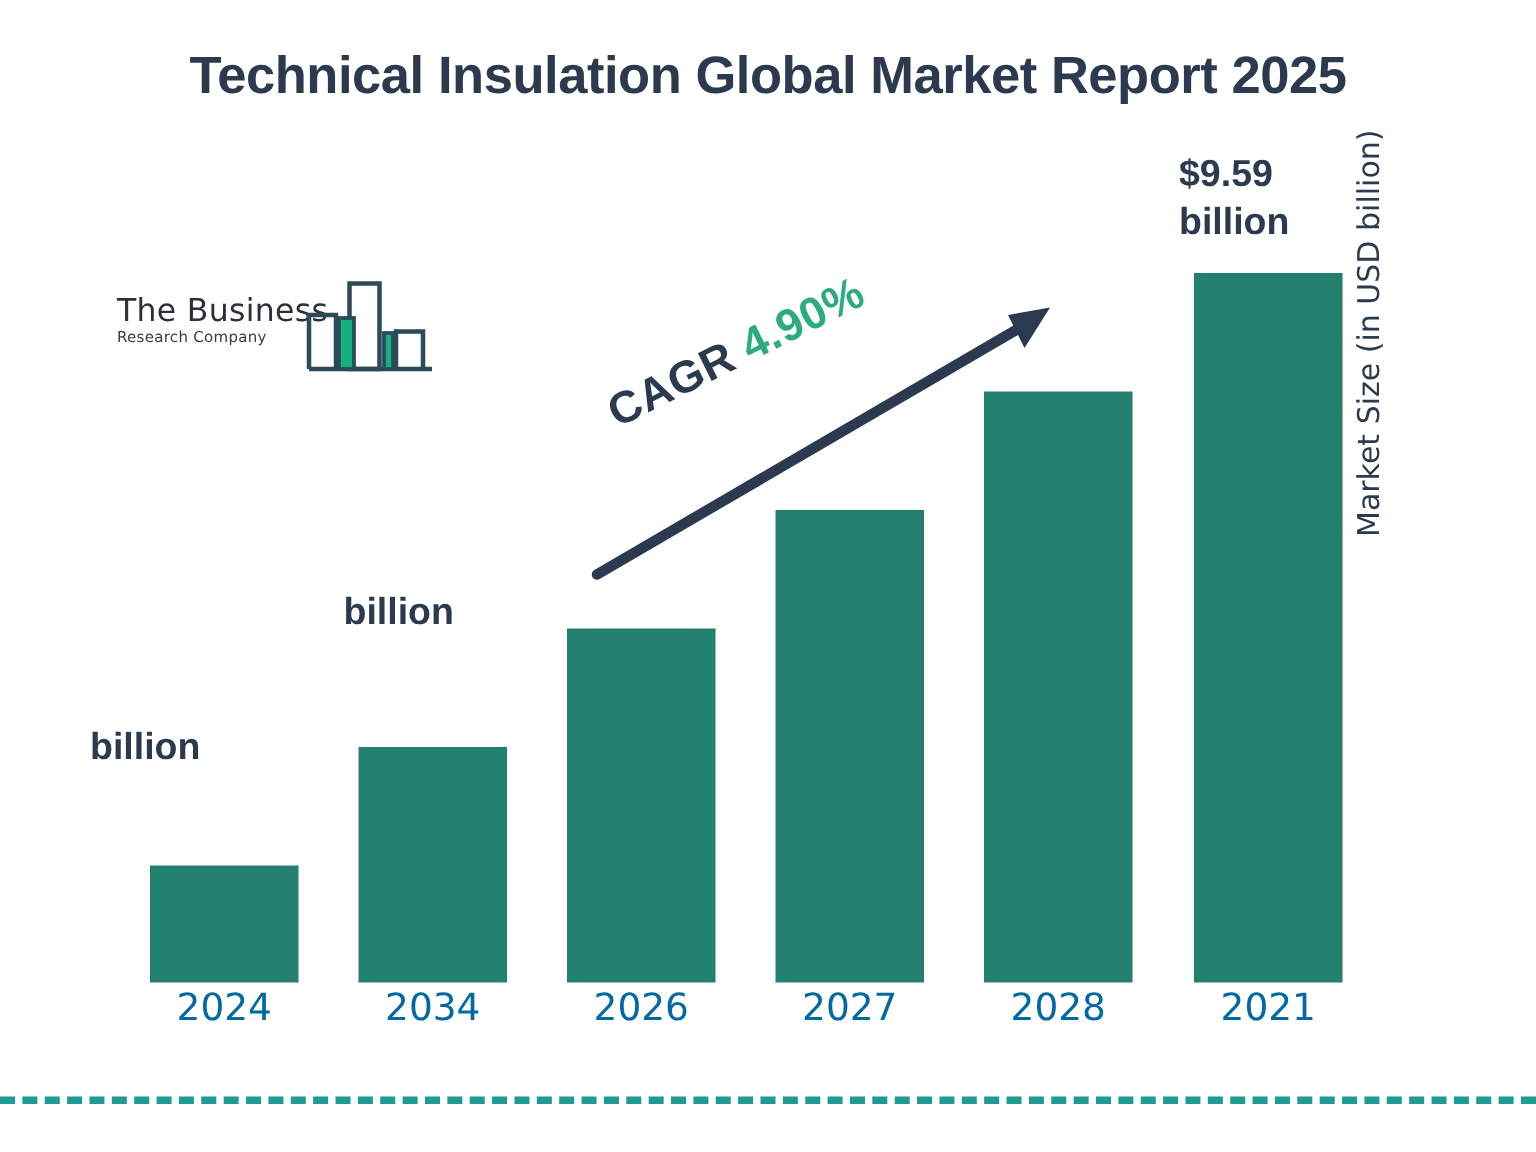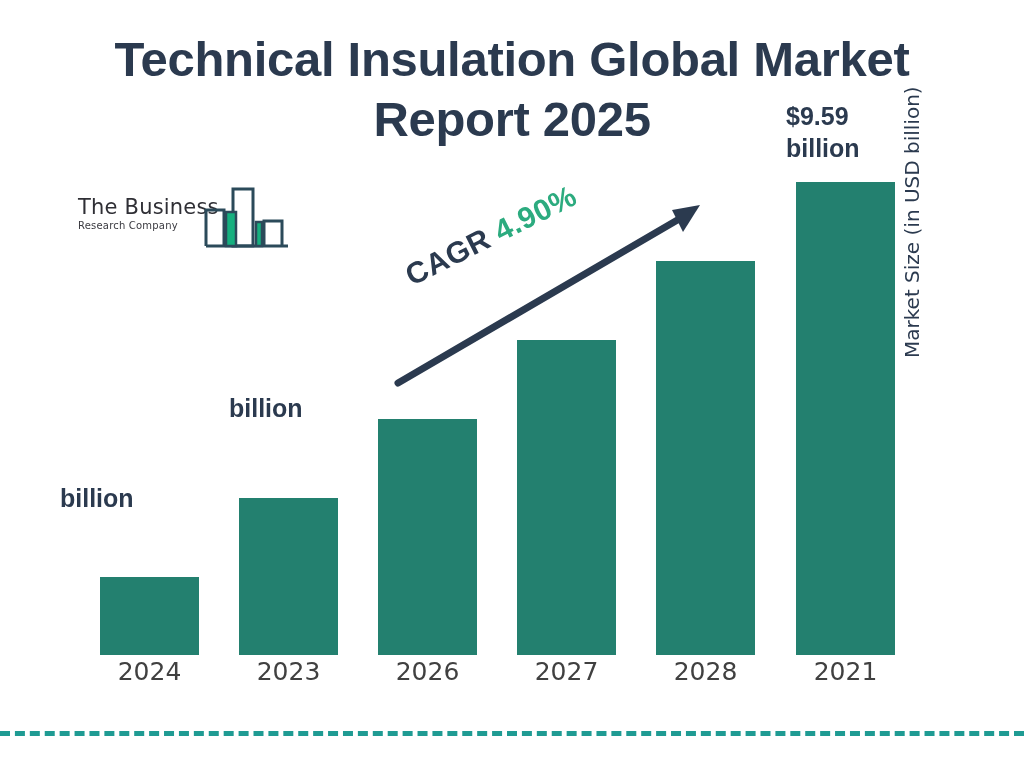--- a/index.html
+++ b/index.html
@@ -22,21 +22,21 @@
     height: 768px;
   }
 
   
   .title {
     position: absolute;
     left: 92px;
     top: 30px;
     width: 840px;
     text-align: center;
-    font-size: 49px;
+    font-size: 35px;
     font-weight: bold;
     line-height: 1.22;
     letter-spacing: -0.3px;
     color: #2b3a4f;
   }
 
   
   .logo {
     position: absolute;
     left: 78px;
@@ -94,21 +94,21 @@
     line-height: 1.28;
     color: #2b3a4f;
     white-space: nowrap;
   }
   .tick {
     position: absolute;
     top: 657px;
     text-align: center;
     font-size: 25px;
     font-weight: 400;
-    color: #404040;
+    color: #0369a1;
     font-family: "DejaVu Sans", sans-serif;
   }
 
   
   .ylabel {
     position: absolute;
     left: 900px;
     top: 318px;
     width: 340px;
     transform: rotate(-90deg);
@@ -188,21 +188,21 @@
 
     <div class="bar" style="left:656px; top:261px; width:99px; height:394px;"></div>
 
     <div class="bar" style="left:796px; top:182px; width:99px; height:473px;"></div>
     <div class="bar-label" style="left:786px; top:100px; width:120px;">
       <div>$9.59</div>
       <div>billion</div>
     </div>
 
     <div class="tick" style="left:100px; width:99px;">2024</div>
-    <div class="tick" style="left:239px; width:99px;">2023</div>
+    <div class="tick" style="left:239px; width:99px;">2034</div>
     <div class="tick" style="left:378px; width:99px;">2026</div>
     <div class="tick" style="left:517px; width:99px;">2027</div>
     <div class="tick" style="left:656px; width:99px;">2028</div>
     <div class="tick" style="left:796px; width:99px;">2021</div>
   </div>
 
   <div class="ylabel">Market Size (in USD billion)</div>
 
   <svg class="plot" viewBox="0 0 1024 768" xmlns="http://www.w3.org/2000/svg" style="pointer-events:none;">
     <line x1="398" y1="383" x2="686" y2="215" stroke="#2b3a4f" stroke-width="7" stroke-linecap="round"></line>

